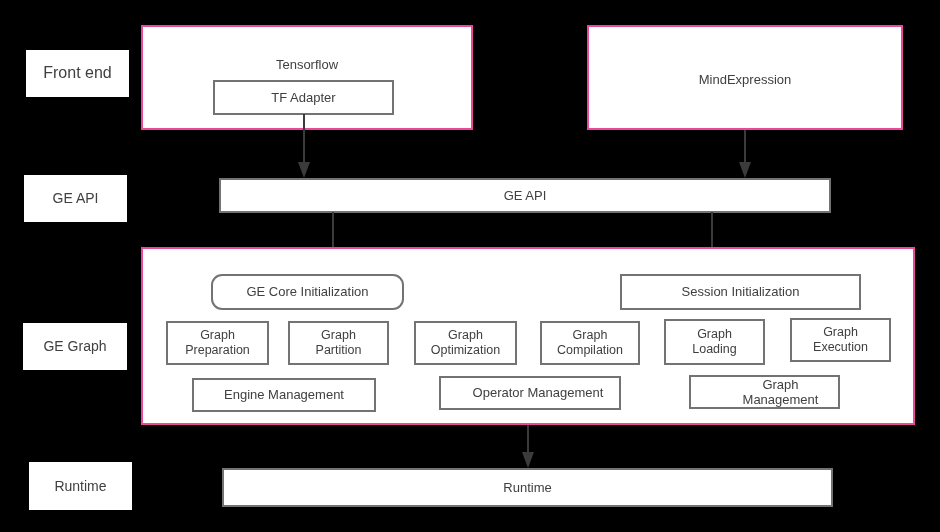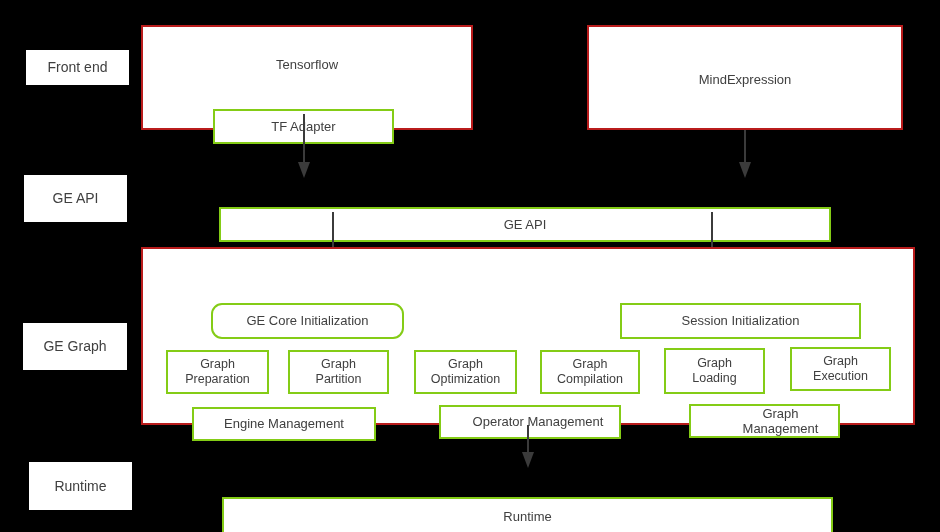--- a/index.html
+++ b/index.html
@@ -24,28 +24,27 @@
     align-items: center;
     justify-content: center;
     text-align: center;
     line-height: 1.18;
     white-space: pre-line;
   }
   .plain {
     border: none;
   }
   .outlined {
-    border: 2px solid #84cc16;
-    margin-top: 29px;
+    border: 2px solid #737373;
   }
   .container-box {
     position: absolute;
     box-sizing: border-box;
     background: #ffffff;
-    border: 2px solid #b91c1c;
+    border: 2px solid #ec4899;
   }
   .container-title {
     position: absolute;
     left: 0;
     right: 0;
     text-align: center;
     color: #404040;
   }
   .arrow {
     position: absolute;
@@ -53,21 +52,21 @@
   .arrow svg {
     display: block;
     overflow: visible;
   }
 </style>
 </head>
 <body>
 
 <div id="canvas">
 
-  <div class="box plain" style="left:26px; top:50px; width:103px; height:35px; font-size:14px;">
+  <div class="box plain" style="left:26px; top:50px; width:103px; height:47px; font-size:16px;">
     <span>Front end</span>
   </div>
 
   <div class="box plain" style="left:24px; top:175px; width:103px; height:47px; font-size:14px;">
     <span>GE API</span>
   </div>
 
   <div class="box plain" style="left:23px; top:323px; width:104px; height:47px; font-size:14px;">
     <span>GE Graph</span>
   </div>

